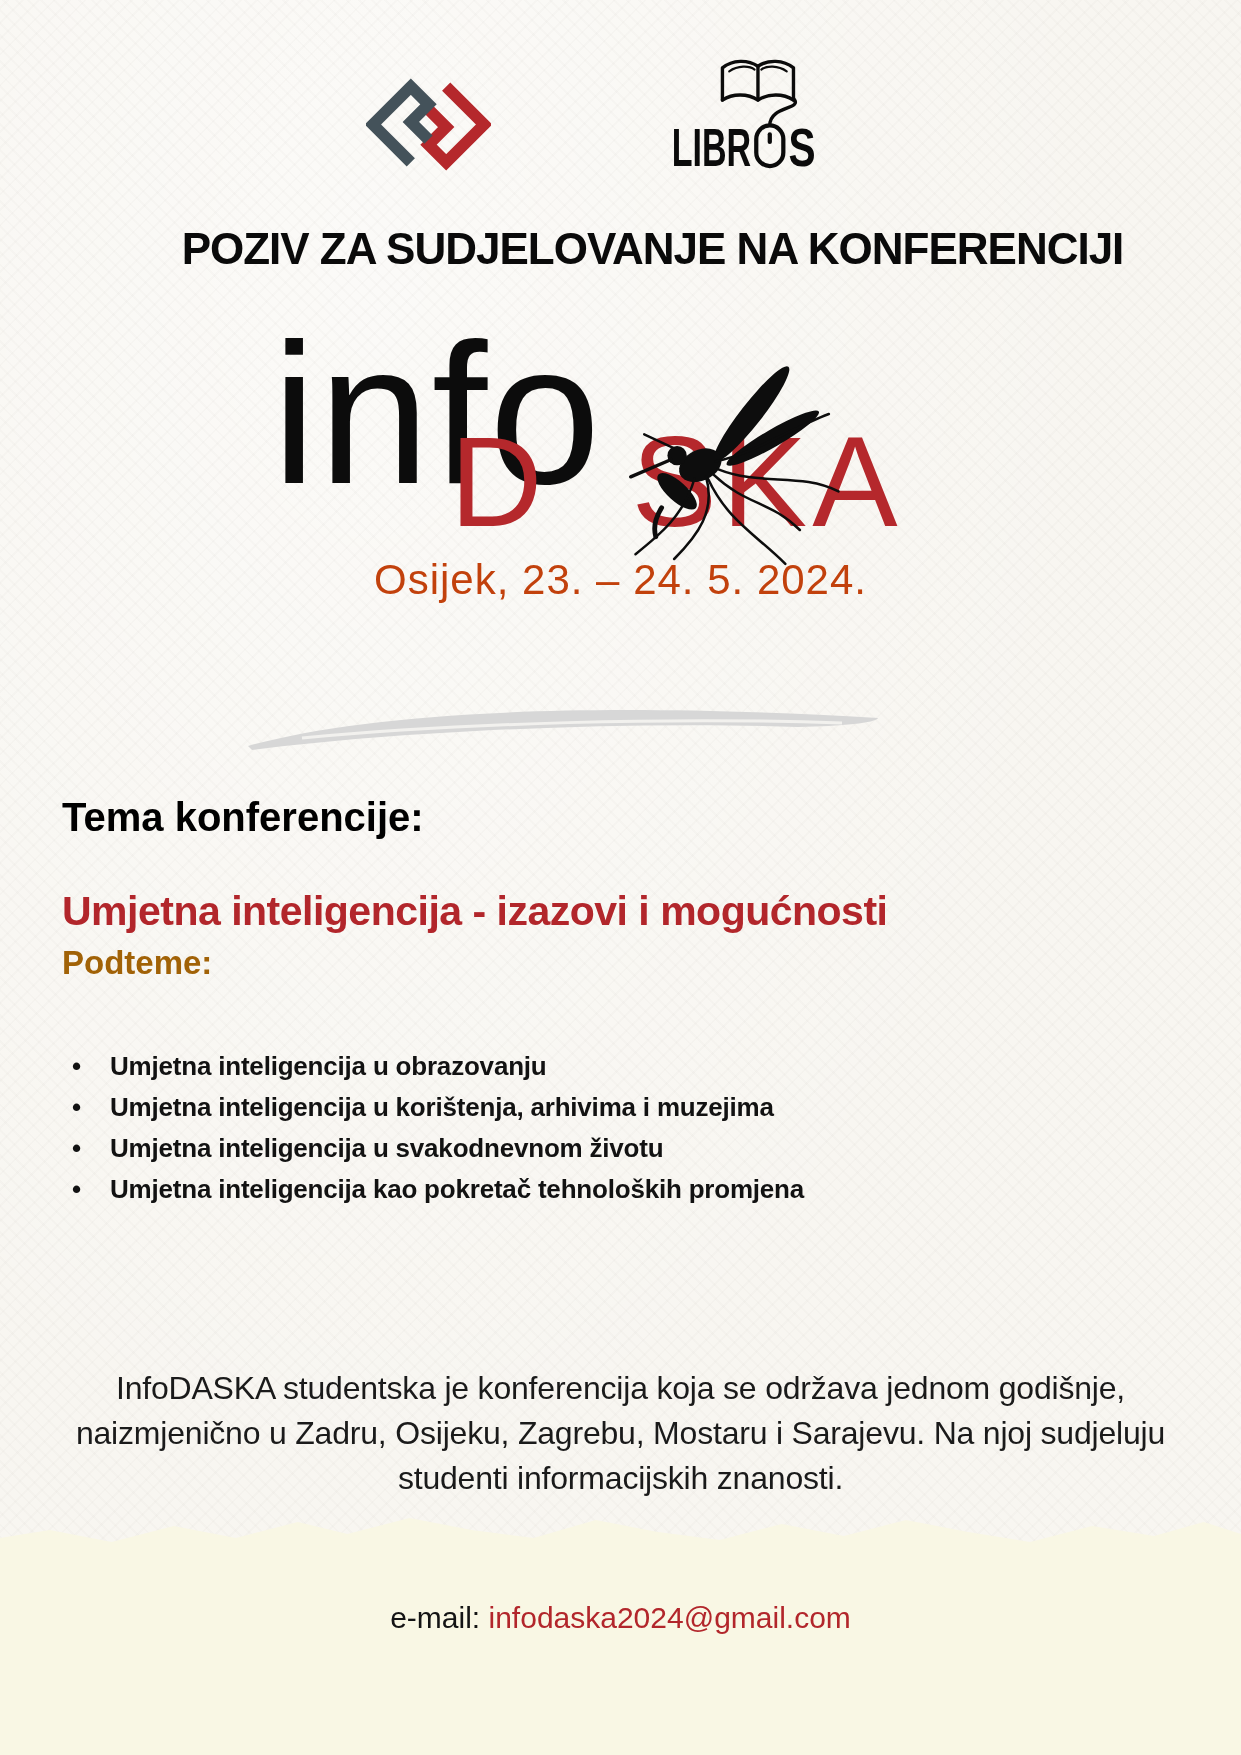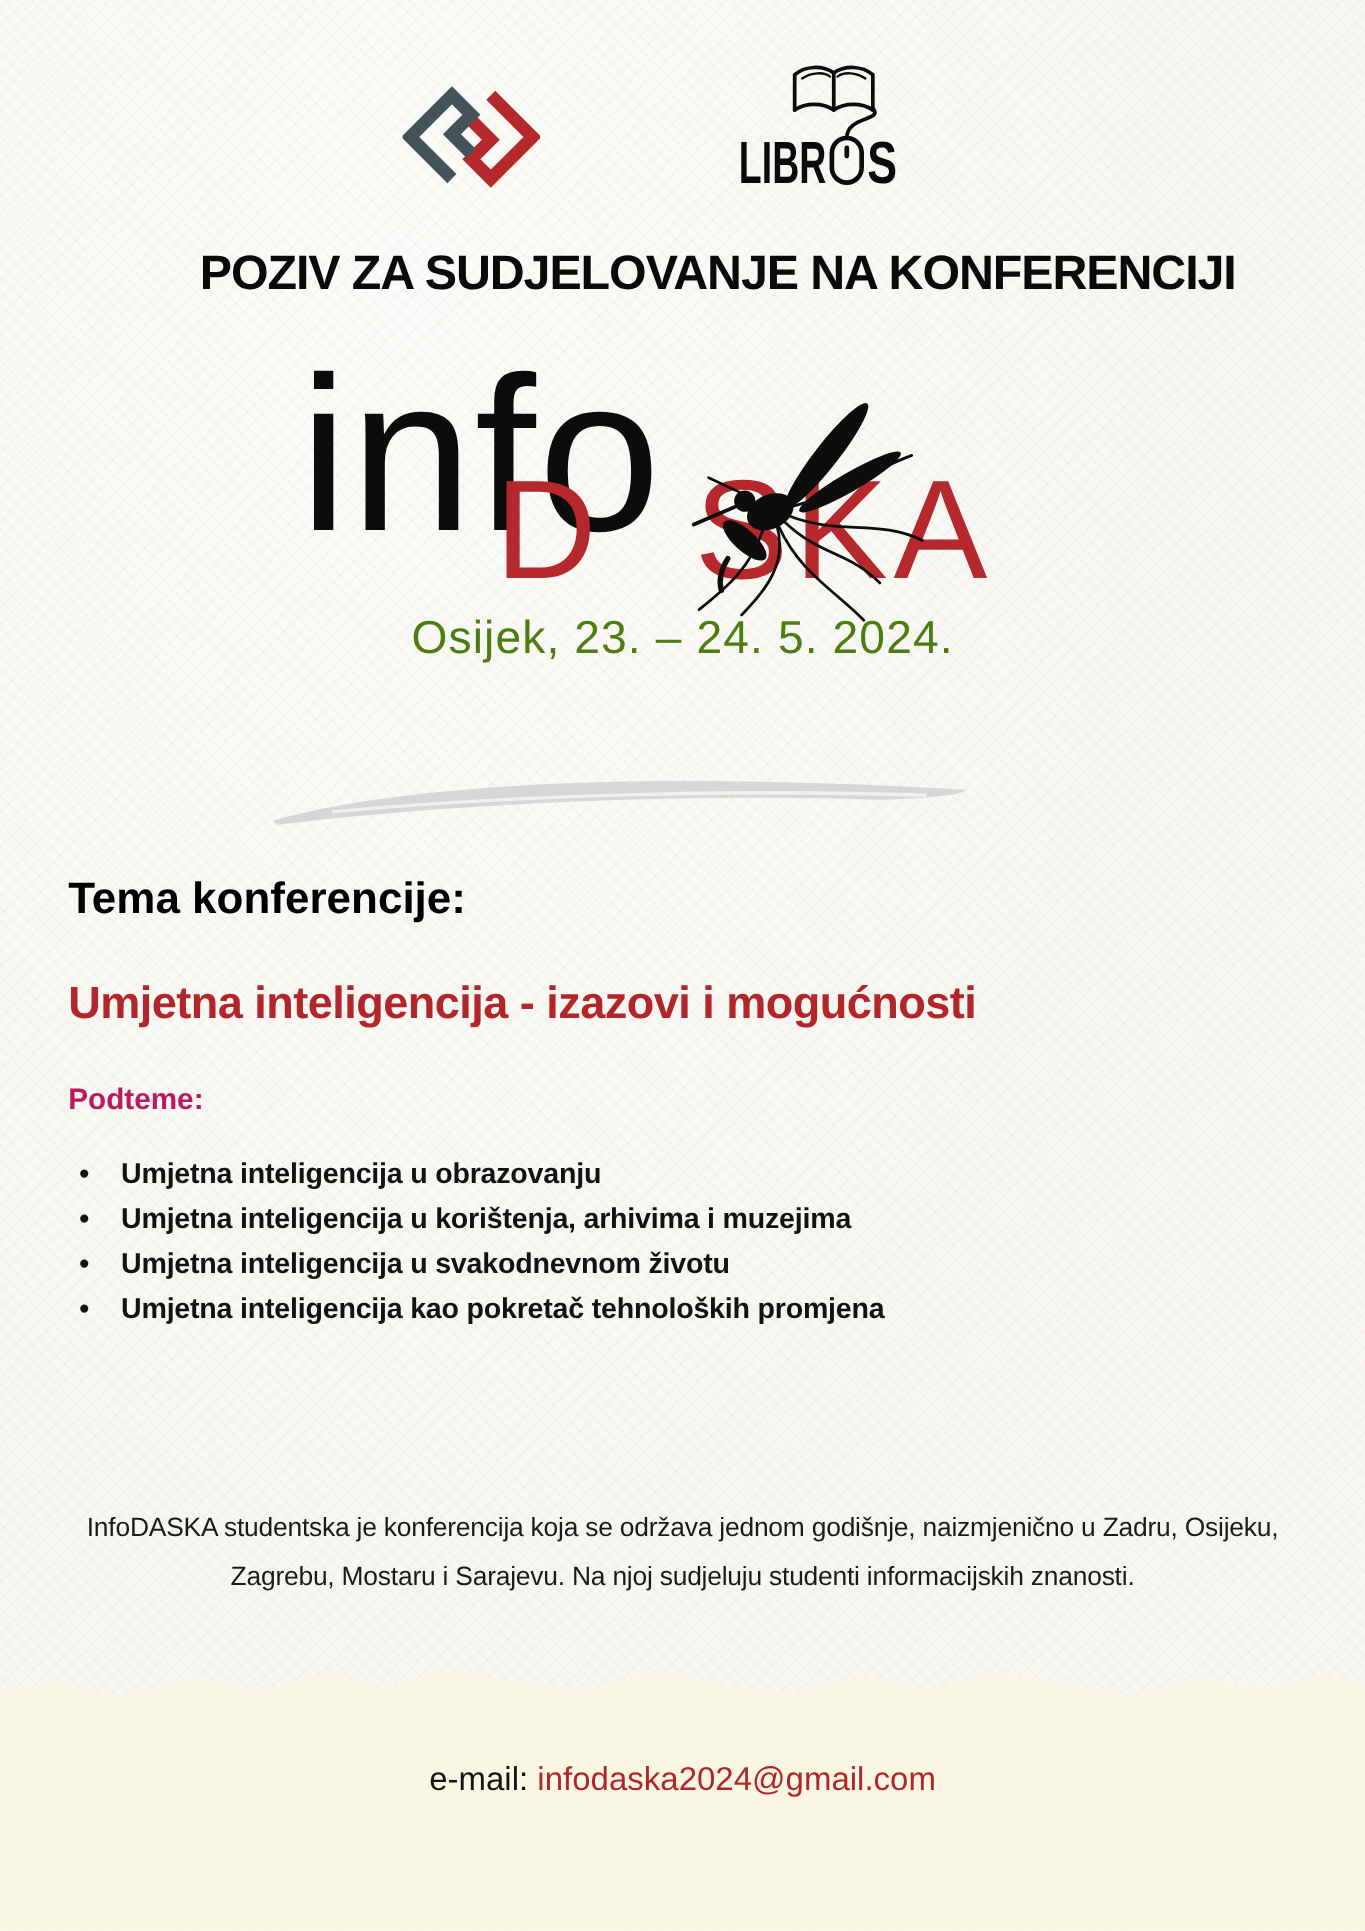--- a/index.html
+++ b/index.html
@@ -38,40 +38,40 @@
   }
   .logo-daska{
     position:absolute;left:450px;top:118px;
     font-size:128px;line-height:1;font-weight:400;letter-spacing:5px;color:#b5282c;
     white-space:nowrap;
   }
   .daska-gap{display:inline-block;width:84px;}
   .mosquito-wrap{position:absolute;left:592px;top:40px;}
 
   .event-date{
-    top:556px;font-size:42px;letter-spacing:1px;color:#4d7c0f;font-weight:400;
+    top:556px;font-size:42px;letter-spacing:1px;color:#c2410c;font-weight:400;
   }
 
   .swoosh-wrap{left:242px;top:692px;}
 
   
   .tema-label{left:62px;top:795px;font-size:40px;font-weight:700;color:#000000;}
   .theme-title{left:62px;top:888px;font-size:41px;font-weight:700;color:#b2262b;letter-spacing:-0.5px;}
-  .podteme-label{left:62px;top:984px;font-size:27px;font-weight:800;color:#be185d;}
+  .podteme-label{left:62px;top:944px;font-size:33px;font-weight:800;color:#a16207;}
   .bullets{left:70px;top:1046px;margin:0;padding:0;list-style:none;}
   .bullets li{
     position:relative;padding-left:40px;font-size:26px;font-weight:700;
     line-height:41px;color:#121212;letter-spacing:-0.2px;
   }
   .bullets li::before{
     content:"•";position:absolute;left:2px;top:0;font-size:26px;color:#121212;
   }
   .about{
     top:1366px;left:60px;width:1121px;text-align:center;
-    font-size:24px;line-height:45px;font-weight:400;color:#1a1a1a;letter-spacing:-0.2px;
+    font-size:32px;line-height:45px;font-weight:400;color:#1a1a1a;letter-spacing:-0.2px;
   }
 
   
   .footer{
     left:0;top:1508px;width:1241px;height:247px;background:#f9f7e4;
     clip-path:polygon(0% 30px,4% 22px,9% 34px,14% 18px,19% 30px,24% 14px,28% 26px,
       33% 10px,38% 22px,43% 30px,48% 12px,53% 24px,58% 32px,63% 16px,68% 28px,
       73% 12px,78% 24px,83% 34px,88% 18px,93% 28px,97% 14px,100% 26px,100% 100%,0% 100%);
   }
   .contact{

